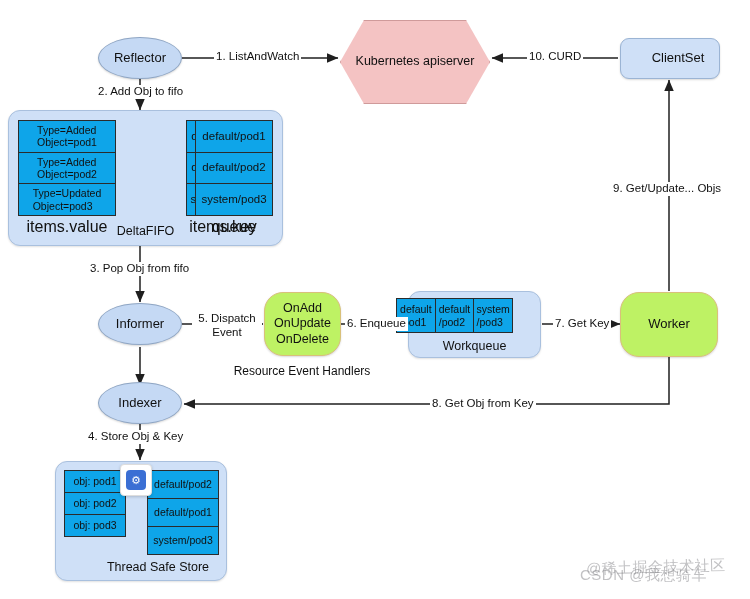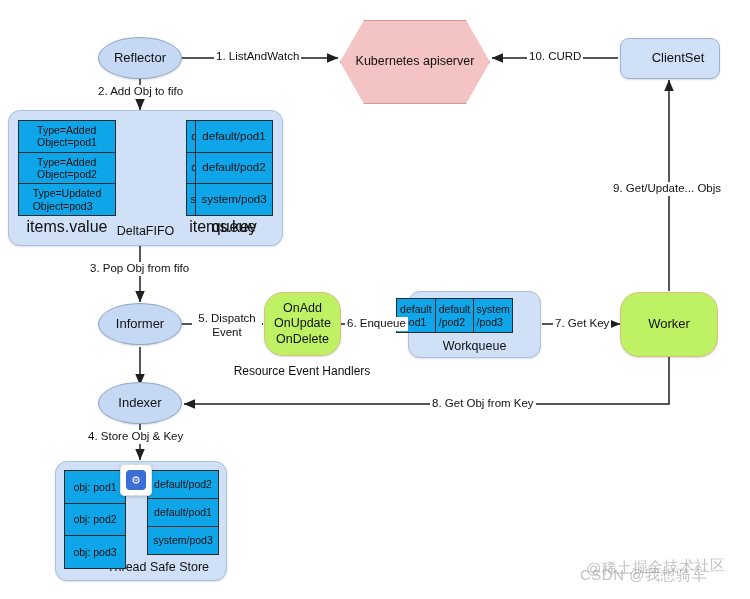--- a/index.html
+++ b/index.html
@@ -293,21 +293,21 @@
 /pod3</div>
   </div>
 
   <div class="node rrect-yellow" style="left:620px; top:292px; width:98px; height:65px;">
     <span>Worker</span>
   </div>
 
   <div class="panel" style="left:55px; top:461px; width:172px; height:120px;">
     <div class="panel-title" style="bottom:6px;padding-left:17px;">Thread Safe Store</div>
   </div>
-  <div class="celltable" style="left:64px; top:470px; width:62px; height:99px;">
+  <div class="celltable" style="left:64px; top:470px; width:62px; height:67px;">
     <div class="cell small">obj: pod1</div>
     <div class="cell small">obj: pod2</div>
     <div class="cell small">obj: pod3</div>
   </div>
   <div class="celltable" style="left:147px; top:470px; width:72px; height:85px;">
     <div class="cell small">default/pod2</div>
     <div class="cell small">default/pod1</div>
     <div class="cell small">system/pod3</div>
   </div>
 

